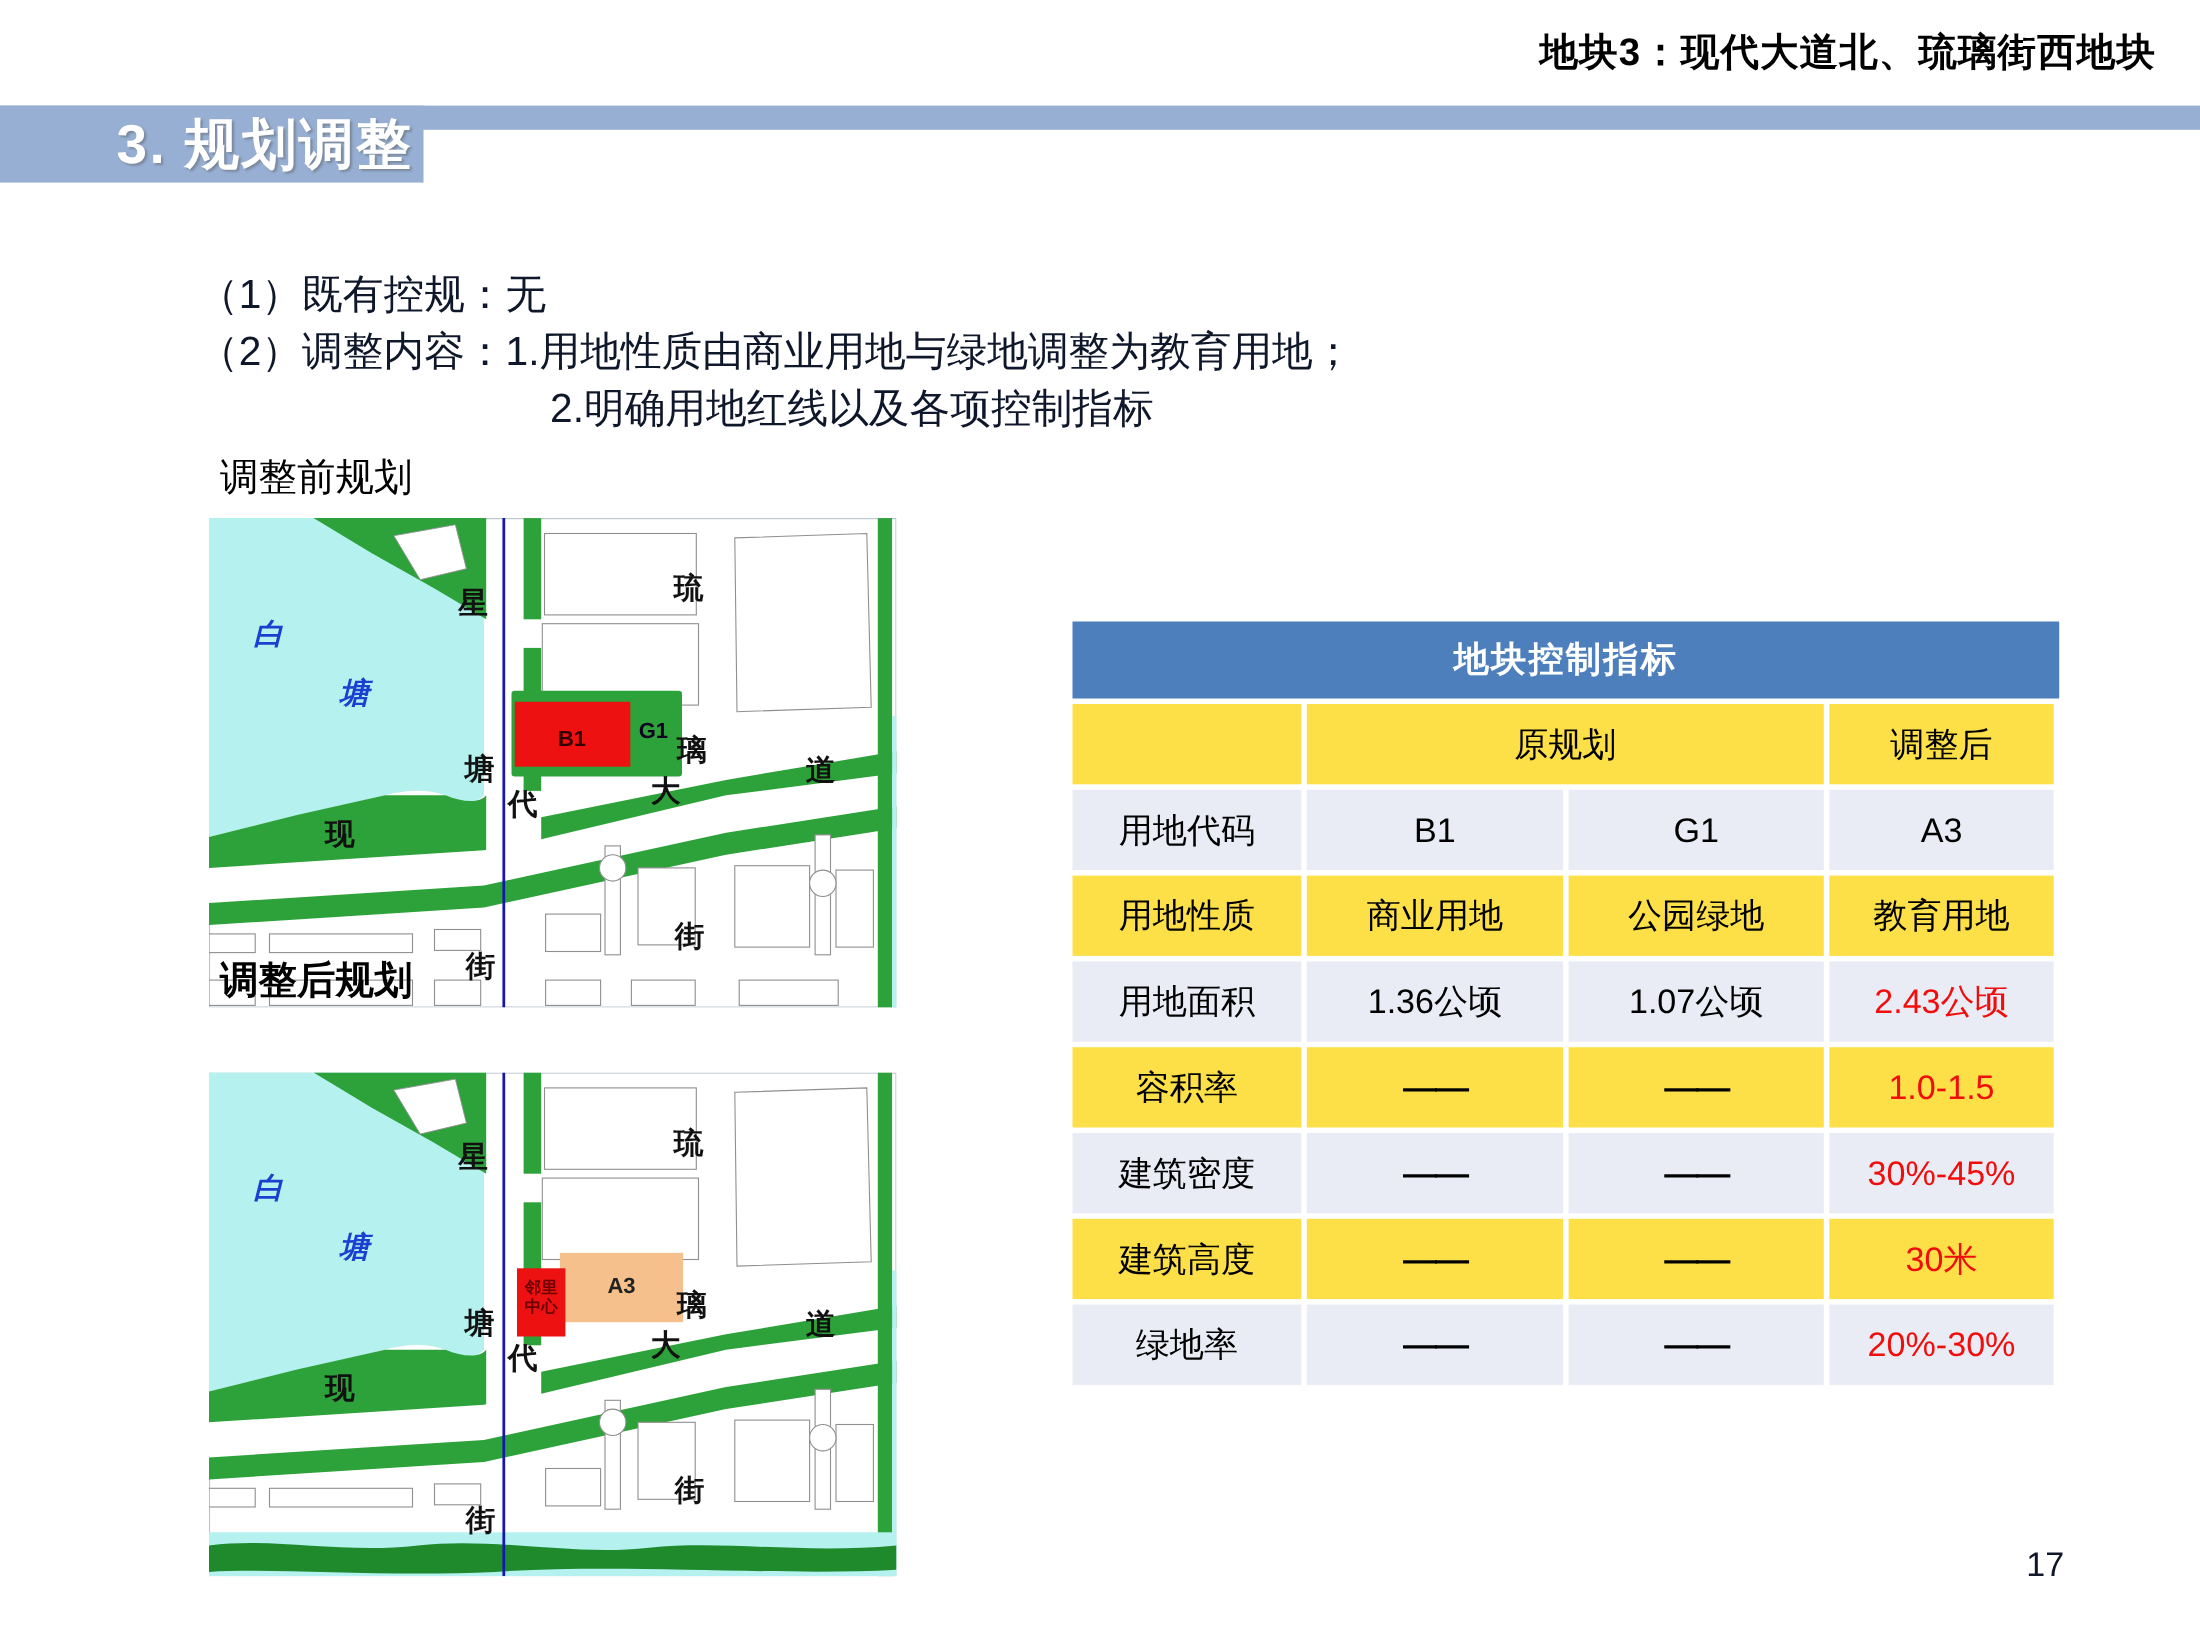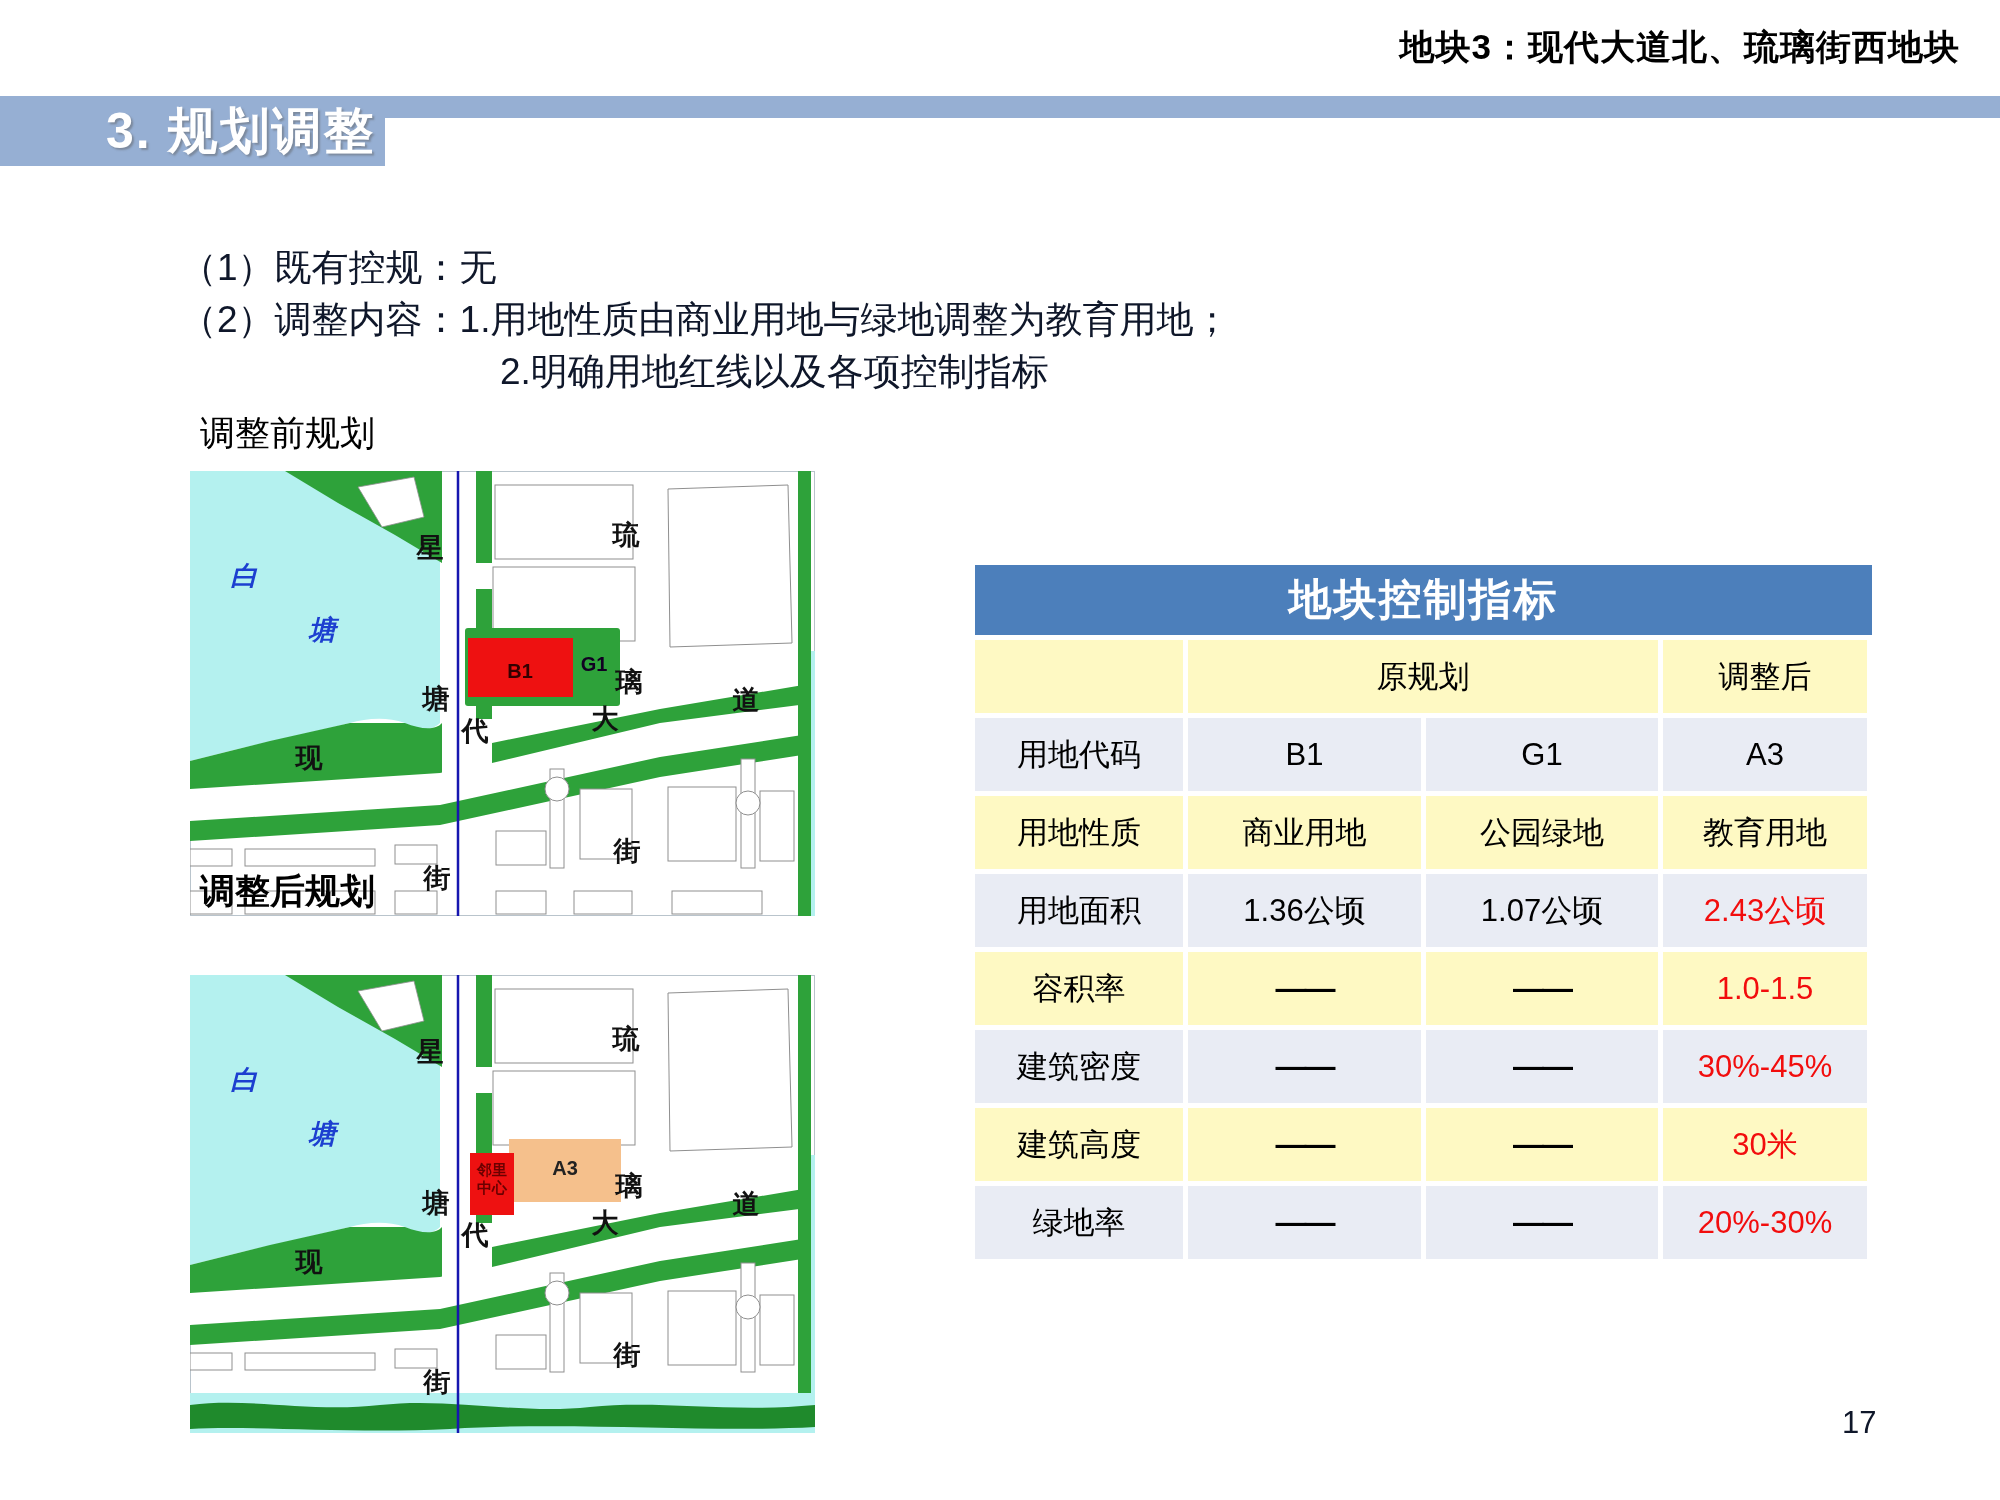--- a/index.html
+++ b/index.html
@@ -32,32 +32,32 @@
   .map-label.before{ top:410px; }
   .map-label.after{ top:868px;font-weight:bold; }
   
   .map{ position:absolute; left:190px; }
   .map.before{ top:471px; width:625px; height:445px; }
   .map.after{ top:975px; width:625px; height:458px; }
   .map svg{ display:block; }
   
   .metric-table{ position:absolute; left:975px; top:565px; width:897px; }
   .m-header{
-    height:70px; background:#4c7fbb; color:#fff; font-size:43px; font-weight:700;
+    height:70px; background:#4c7fbb; color:#fff; font-size:32px; font-weight:700;
     display:flex; align-items:center; justify-content:center; letter-spacing:2px;
   }
   .m-grid{
     margin-top:5px; display:grid; grid-template-columns:208px 233px 232px 204px;
     grid-auto-rows:73px; gap:5px; background:#ffffff;
   }
   .cell{
     display:flex; align-items:center; justify-content:center;
     font-size:31px; color:#000; text-align:center;
   }
-  .cell.dark{ background:#fef9c3; }
+  .cell.dark{ background:#fde047; }
   .cell.light{ background:#e9ecf4;text-align:right; }
   .cell.span2{ grid-column:span 2; }
   .cell.red{ color:#f20d0d; }
   .cell.dash{ font-weight:700; letter-spacing:-2px; }
   
   .page-number{ position:absolute; left:1842px; top:1405px; font-size:31px; color:#0f172a; }
 </style>
 </head>
 <body>
 

